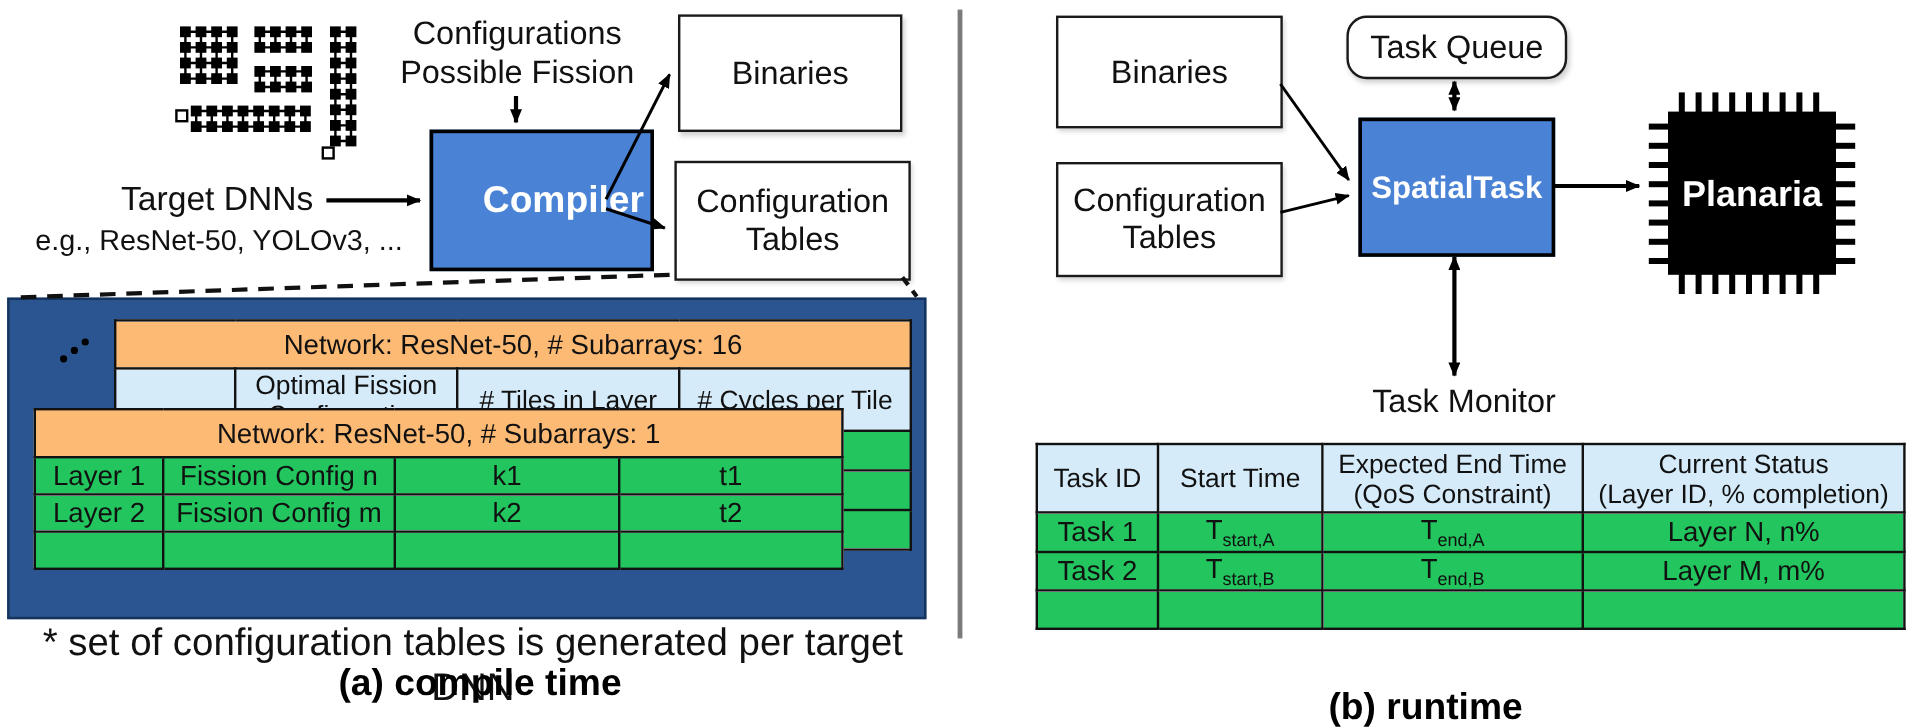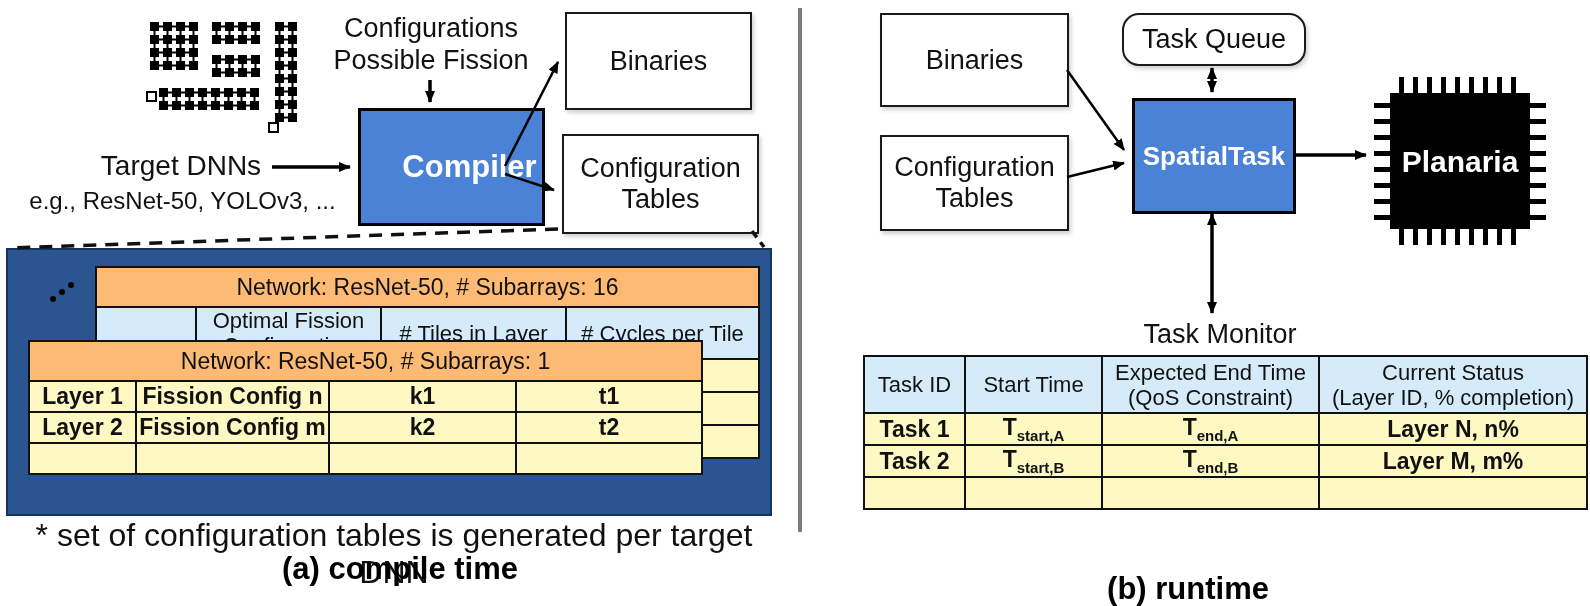--- a/index.html
+++ b/index.html
@@ -16,21 +16,21 @@
   .lbl{position:absolute;text-align:center;color:#111;}
   .ln{display:block;}
   .panel{position:absolute;left:6px;top:248px;width:762px;height:264px;
          background:#2b5590;border:2px solid #14345e;z-index:1;}
   .dot{position:absolute;width:6px;height:6px;border-radius:50%;background:#000;}
   table.tbl{border-collapse:collapse;table-layout:fixed;background:#fff;position:absolute;}
   table.tbl td{border:2px solid #111;padding:0 2px;text-align:center;vertical-align:middle;
                font-size:23px;overflow:hidden;white-space:nowrap;}
   tr.ttl td{height:38px;font-size:23px;background:#fdba74;}
   tr.hdr td{background:#d6ebf9;font-size:22px;line-height:25px;white-space:normal;}
-  tr.bdy td{background:#fef9c3;font-weight:bold;}
+  tr.bdy td{background:#22c55e;}
   sub{font-size:15px;}
   .caption{position:absolute;text-align:center;font-size:31px;font-weight:800;color:#000;}
   .divider{position:absolute;left:798px;top:8px;width:4px;height:524px;background:#7b7b7b;}
   svg{display:block;}
   .overlay{position:absolute;left:0;top:0;z-index:6;pointer-events:none;}
 </style>
 </head>
 <body>
 
 <div class="stage">
@@ -283,21 +283,21 @@
         <rect x="156" y="140" width="18" height="5"></rect>
     </g>
     <rect x="18" y="18" width="140" height="136" fill="#000"></rect>
     <text x="88" y="97" text-anchor="middle" fill="#fff" font-size="30" font-weight="bold" font-family="Liberation Sans, sans-serif">Planaria</text>
   </svg>
 
   <div class="lbl" style="left:1120px;top:319px;width:200px;font-size:27px;">
     <span>Task Monitor</span>
   </div>
 
-  <table class="tbl" style="left:863px;top:355px;width:723px;padding-left:12px;">
+  <table class="tbl" style="left:863px;top:369px;width:723px;padding-left:12px;">
     <colgroup>
         <col style="width:101px">
         <col style="width:137px">
         <col style="width:217px">
         <col style="width:268px">
       </colgroup>
     <tbody>
       <tr class="hdr" style="height:57px;">
         <td>Task ID</td>
         <td>Start Time</td>

